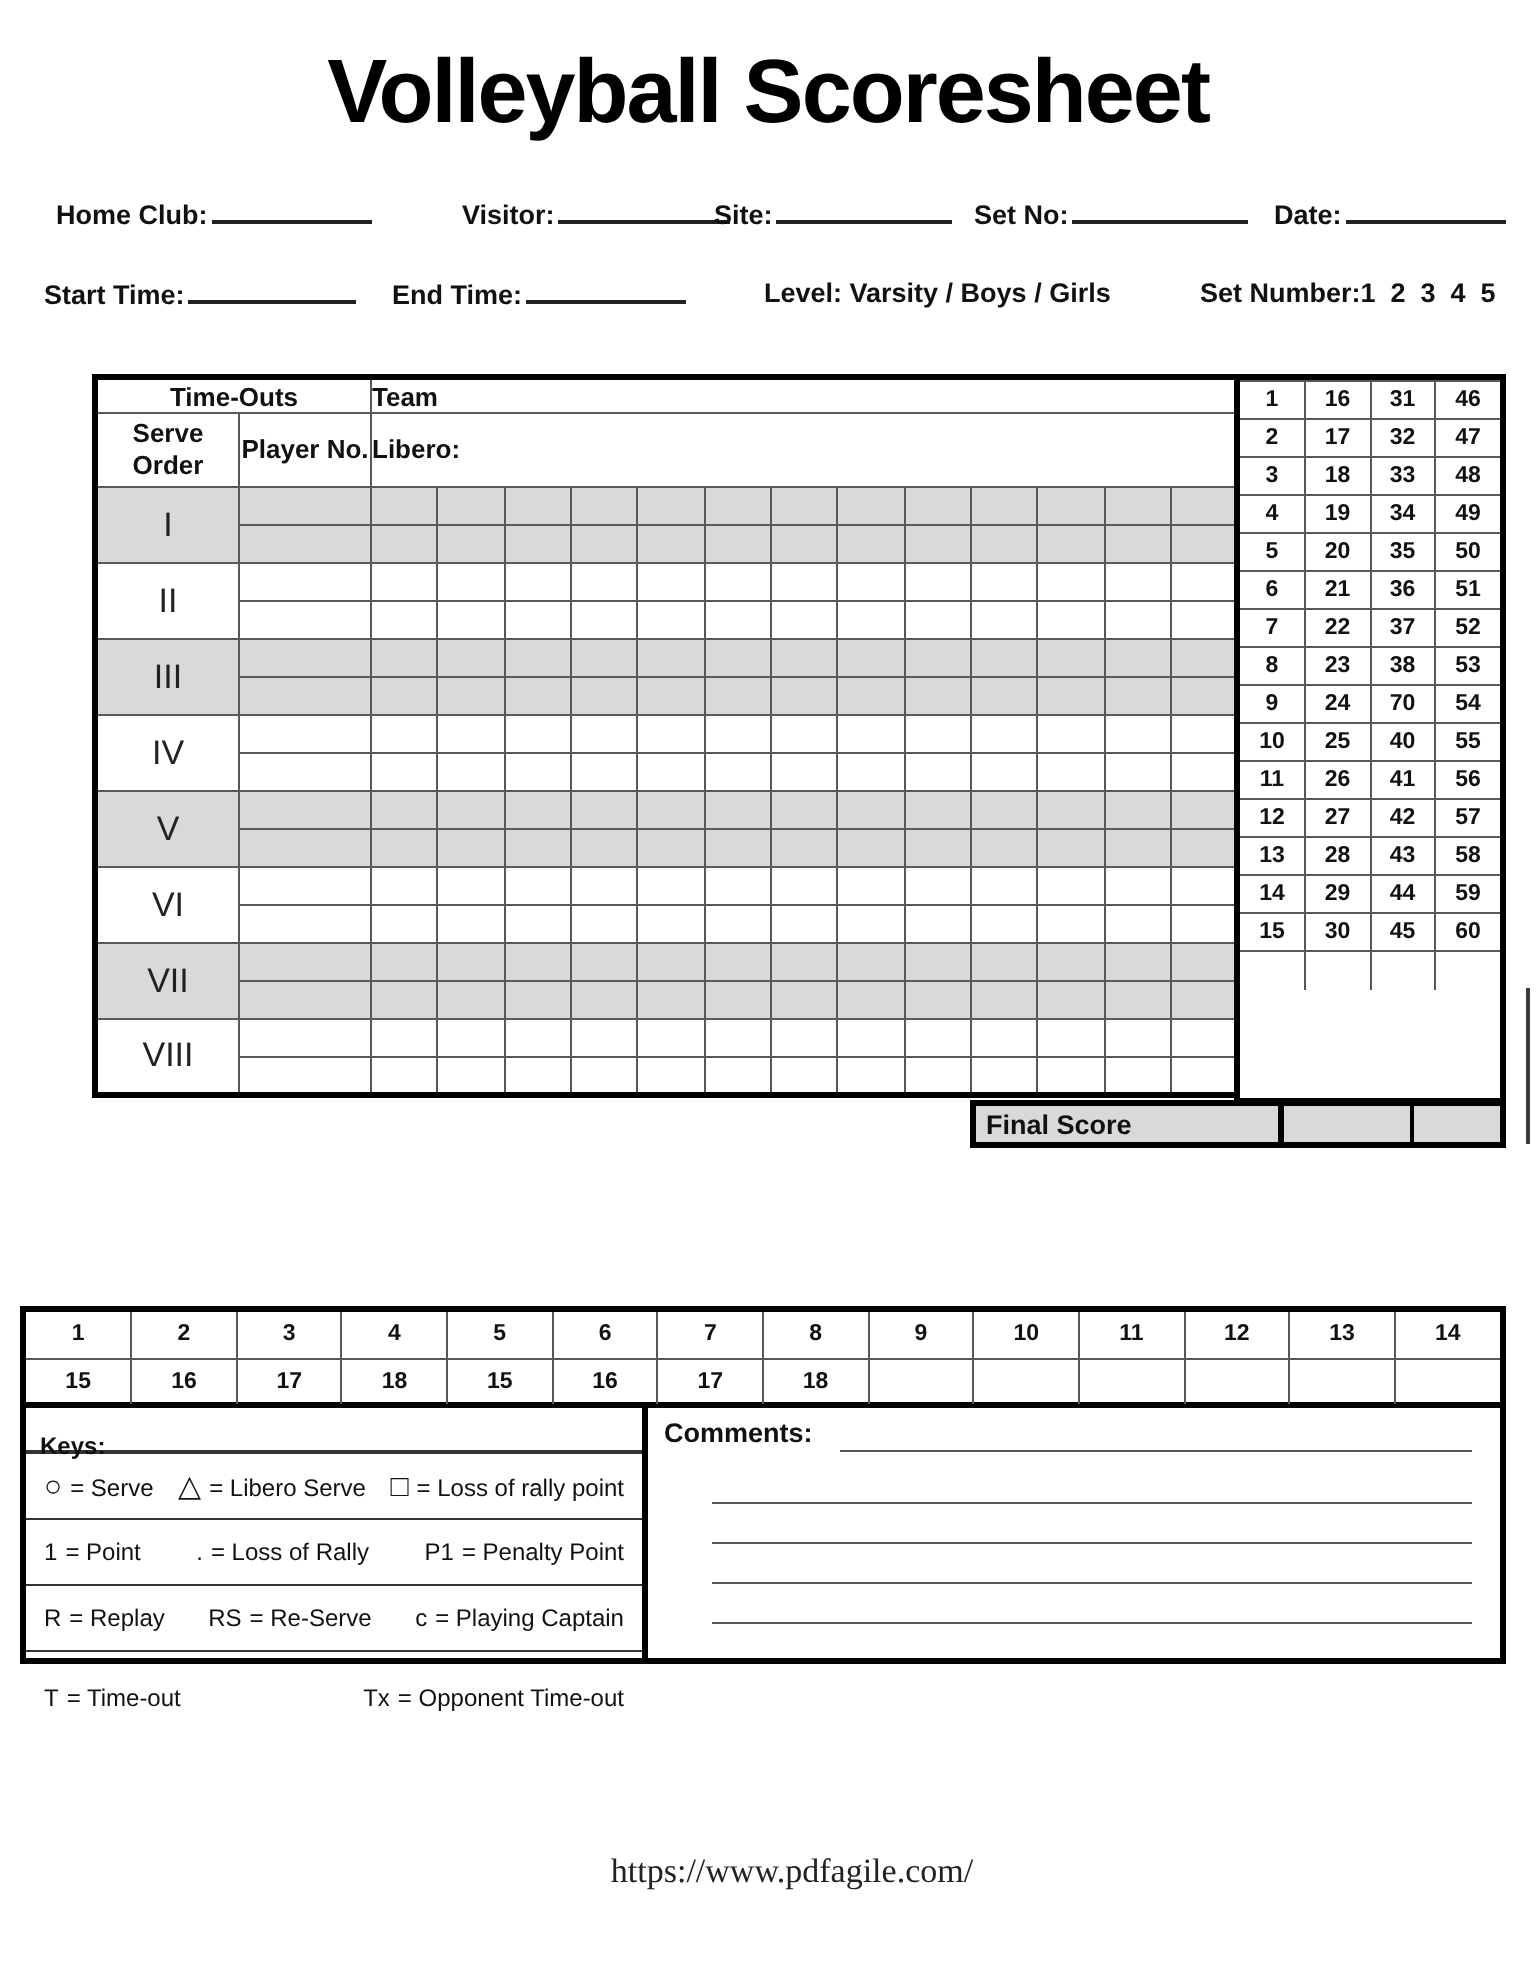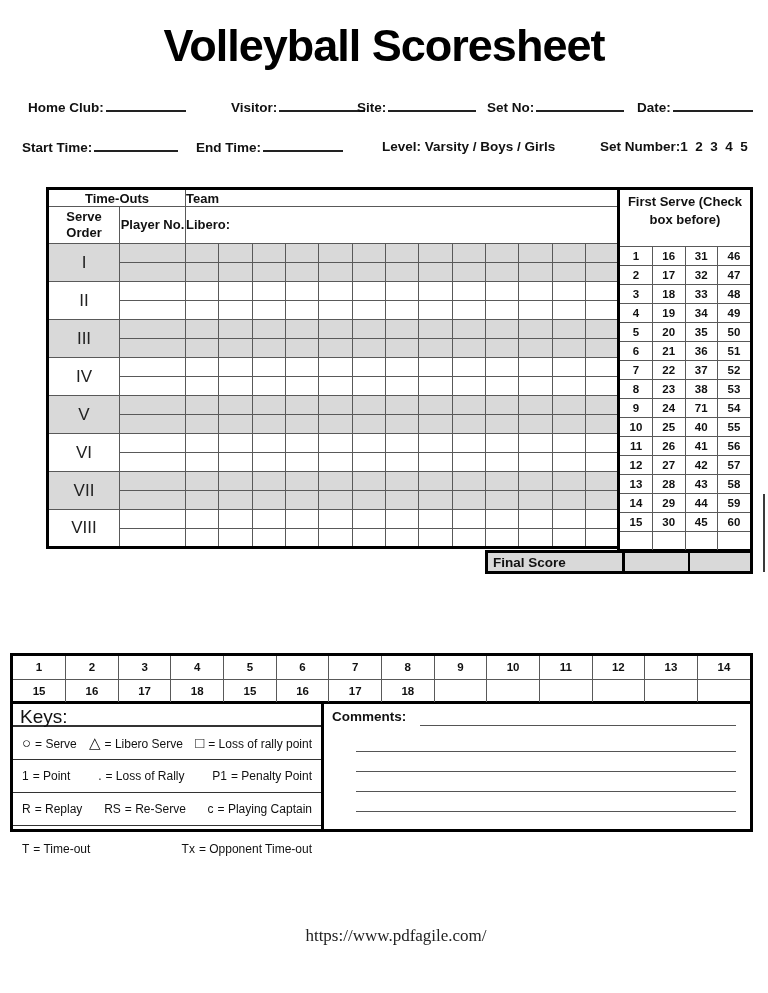--- a/index.html
+++ b/index.html
@@ -50,21 +50,21 @@
   }
   .fs-table tr td:first-child { border-left:none; }
   .fs-table tr td:last-child { border-right:none; }
   .fs-table tr:last-child td { border-bottom:none; }
   
   .final-score {
     position:absolute; left:485px; top:550px; width:268px; height:24px;
     border:3px solid #000; background:#d9d9d9; display:flex;
   }
   .fscore-label {
-    width:137px; border-right:3px solid #000; font-size:13.5px; font-weight:bold;
+    width:154px; border-right:3px solid #000; font-size:13.5px; font-weight:bold;
     padding:2px 0 0 5px;
   }
   .fscore-cell1 { width:65px; border-right:2px solid #000; }
   .fscore-cell2 { flex:1; }
   .edge-line { position:absolute; left:763px; top:494px; width:2px; height:78px; background:#3a3a3a; }
   
   .bottom-block {
     position:absolute; left:10px; top:653px; width:743px; height:179px;
     border:3px solid #000; background:#fff;
   }
@@ -80,22 +80,22 @@
     border:1px solid #595959; text-align:center; font-size:11.5px;
     font-weight:bold; height:23px;
   }
   .subs-table tr:first-child td { border-top:none; }
   .subs-table tr:last-child td { border-bottom:none; }
   .subs-table tr td:first-child { border-left:none; }
   .subs-table tr td:last-child { border-right:none; }
   .kc-row { display:flex; height:125px; }
   .keys-panel { width:311px; border-right:3px solid #000; display:flex; flex-direction:column; }
   .keys-header {
-    height:23px; border-bottom:2px solid #333; font-size:19px;
-    font-weight:normal; padding:2px 0 0 7px;
+    height:23px; border-bottom:2px solid #333; font-size:12px;
+    font-weight:bold; padding:12px 0 0 7px;
   }
   .key-row {
     display:flex; align-items:center; justify-content:space-between;
     border-bottom:1.5px solid #333; padding:16px 9px; font-size:12px; white-space:nowrap;
   }
   .key-row:last-child { border-bottom:none; }
   .kr0 { height:26px; } .kr1 { height:19px; } .kr2 { height:20px; }
   .kr3 { height:20px; } .kr4 { flex:1; }
   .key-sym { margin-right:4px; }
   .kr0 .key-sym { font-size:15px; line-height:1; }
@@ -442,21 +442,20 @@
           <td></td>
           <td></td>
           <td></td>
           <td></td>
           <td></td>
         </tr>
       </tbody>
   </table>
 
   <div class="first-serve">
-    <div class="fs-header">First Serve (Check box  before)</div>
     <table class="fs-table">
       <tbody>
           <tr>
             <td>1</td>
             <td>16</td>
             <td>31</td>
             <td>46</td>
           </tr>
           <tr>
             <td>2</td>
@@ -496,21 +495,21 @@
           </tr>
           <tr>
             <td>8</td>
             <td>23</td>
             <td>38</td>
             <td>53</td>
           </tr>
           <tr>
             <td>9</td>
             <td>24</td>
-            <td>71</td>
+            <td>70</td>
             <td>54</td>
           </tr>
           <tr>
             <td>10</td>
             <td>25</td>
             <td>40</td>
             <td>55</td>
           </tr>
           <tr>
             <td>11</td>

